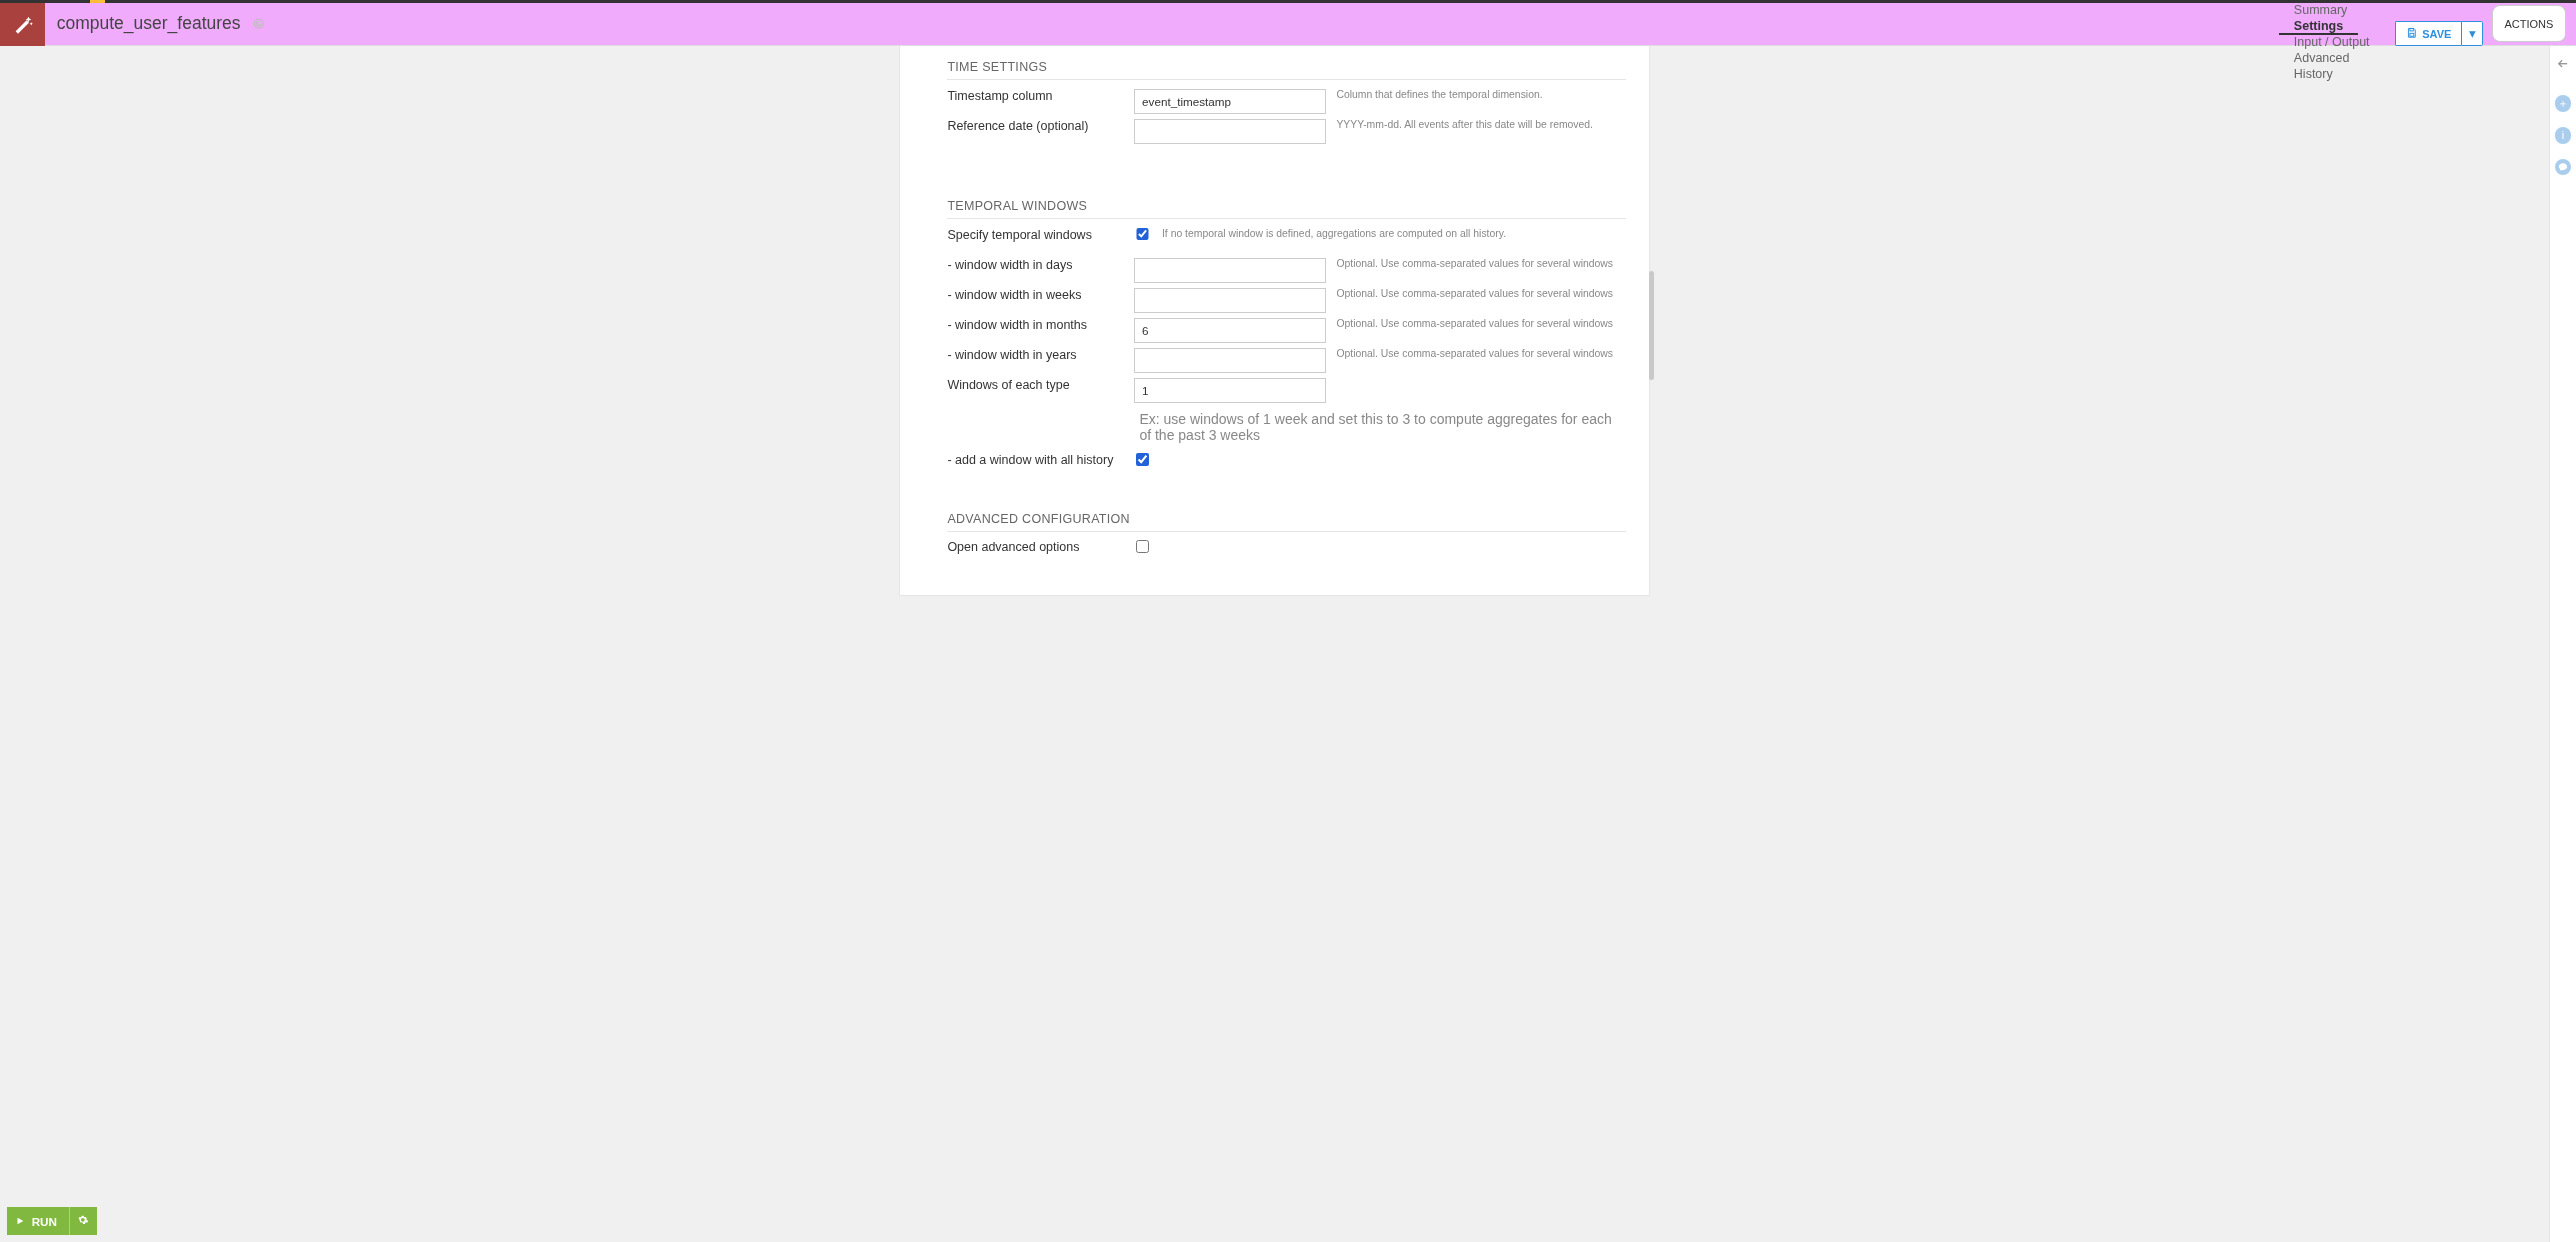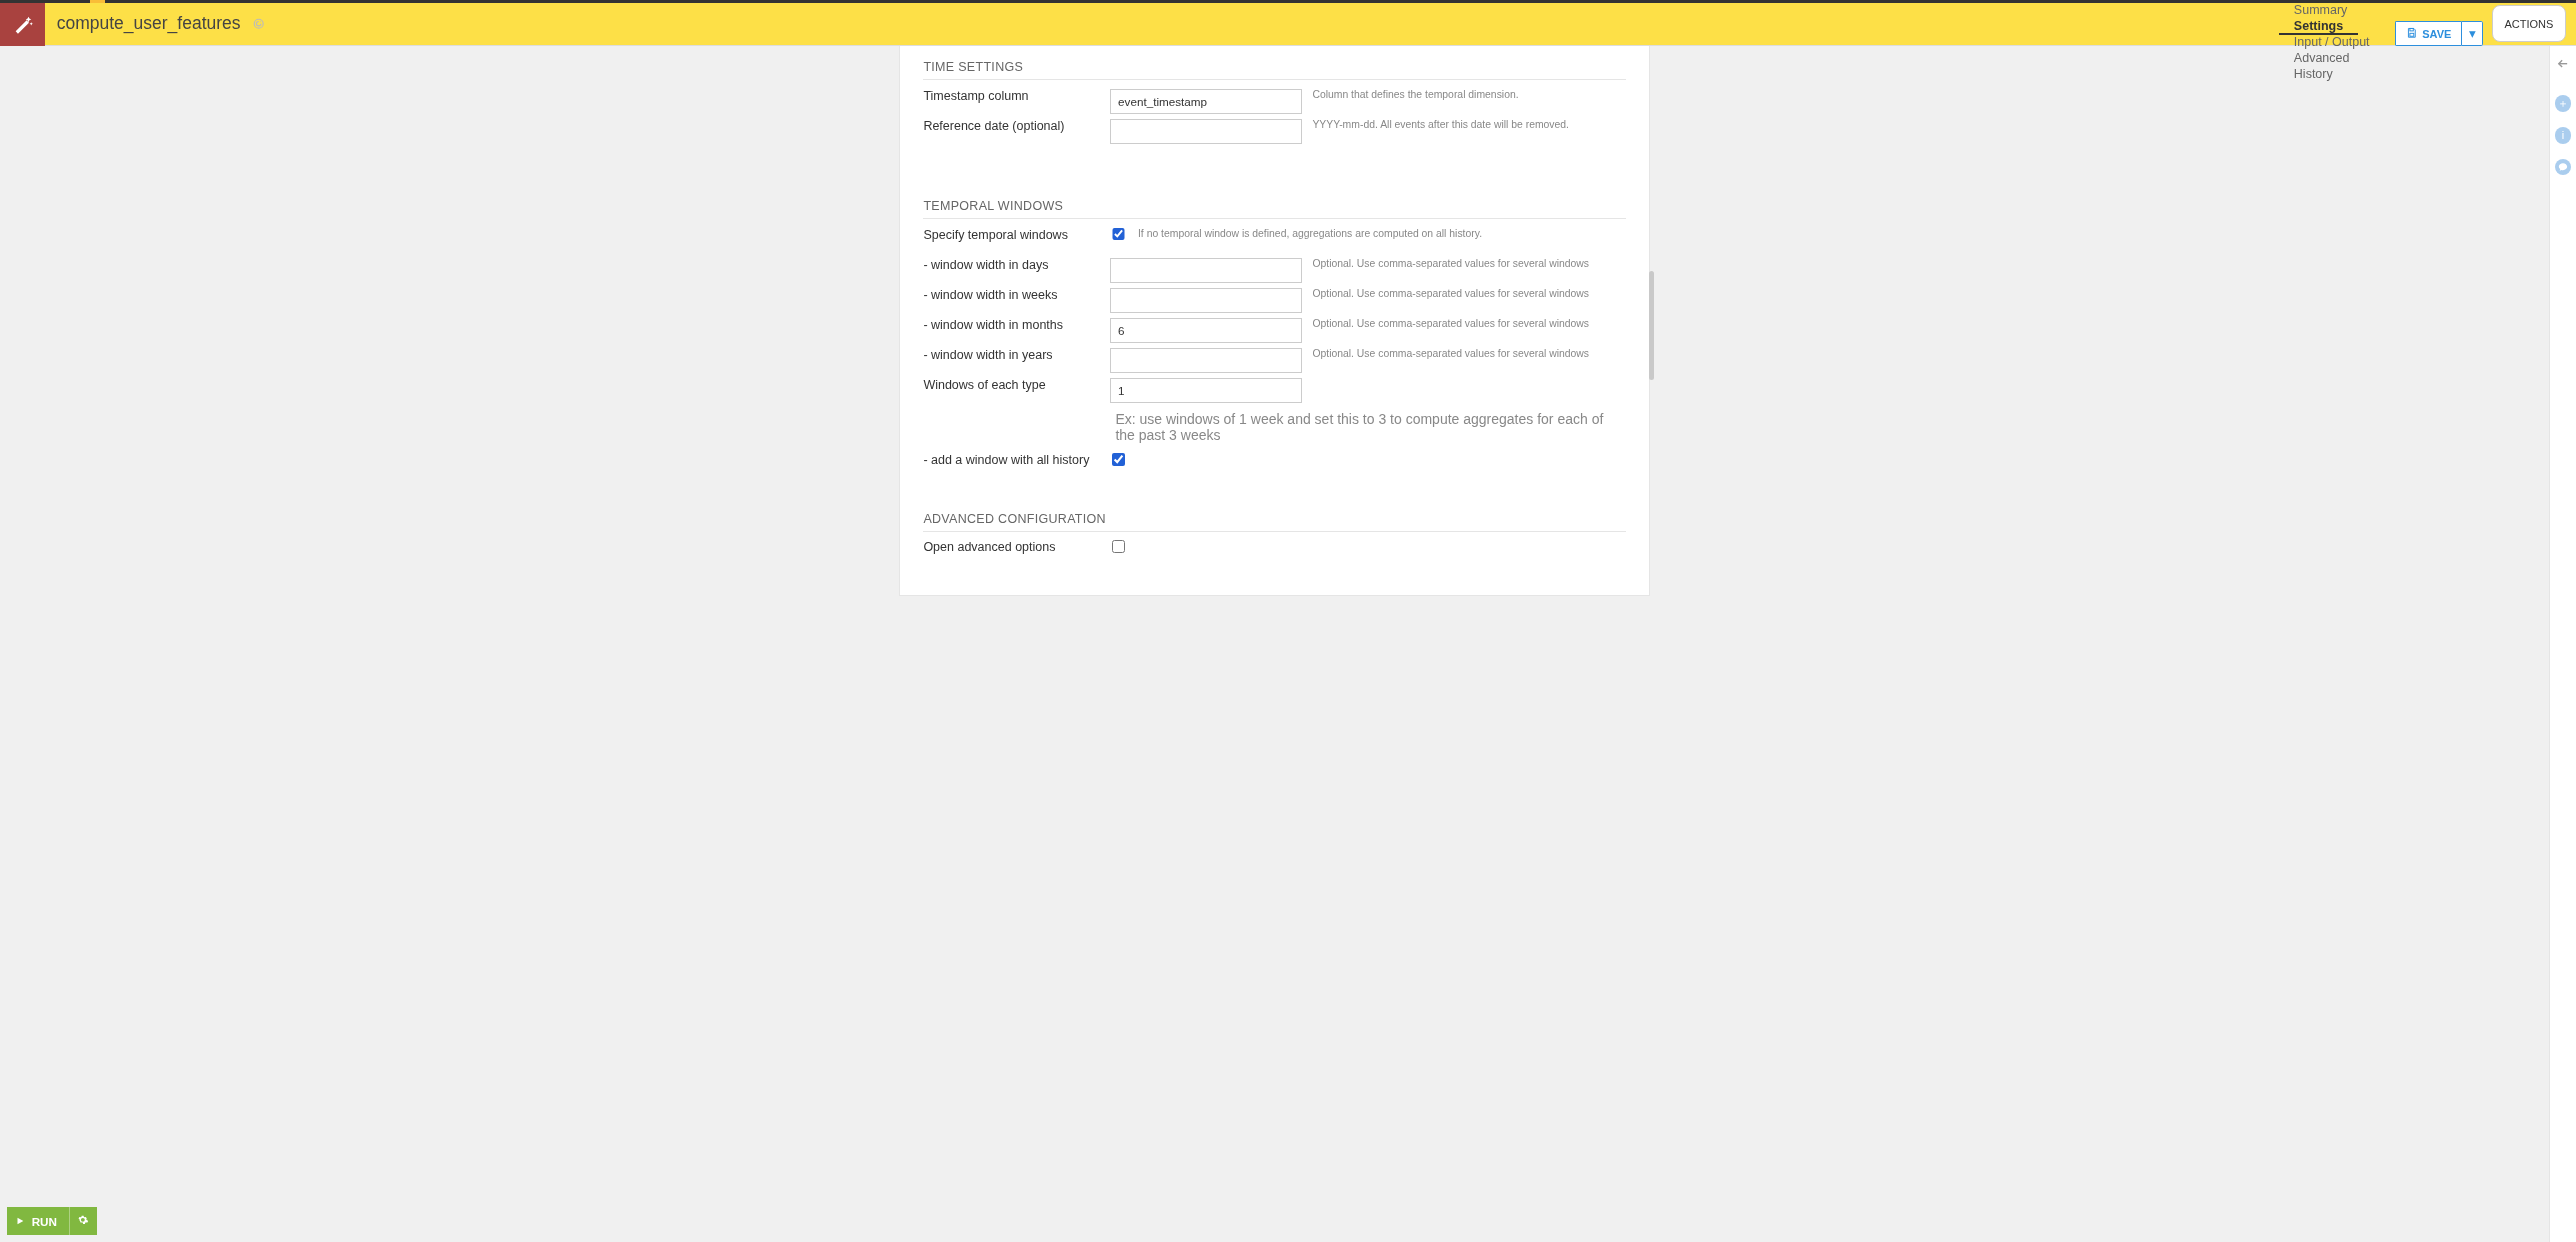--- a/index.html
+++ b/index.html
@@ -3,21 +3,21 @@
 <meta charset="utf-8">
 <style>
   * { box-sizing: border-box; margin: 0; padding: 0; }
   html, body { height: 100%; font-family: -apple-system, BlinkMacSystemFont, "Segoe UI", Helvetica, Arial, sans-serif; background: #f0f0f0; color: #333; }
   body { display: flex; flex-direction: column; overflow: hidden; }
 
   .topbar-stripe { height: 2.5px; background: #333; position: relative; }
   .topbar-stripe::before { content:''; position:absolute; left:90px; top:0; width:15px; height:2.5px; background:#f9bd38; }
 
   .header {
-    display: flex; align-items: stretch; background: #fde047; height: 43px;
+    display: flex; align-items: stretch; background: #f0abfc; height: 43px;
     border-bottom: 0.8px solid #ddd;
   }
   .header .recipe-icon {
     width: 45px; height: 43px; background: #a9423f; display:flex; align-items:center; justify-content:center;
   }
   .header .recipe-icon svg { width: 22px; height: 22px; fill: #fff; }
   .header .title {
     display: flex; align-items: center; padding: 0 11.7px; font-size: 17.5px; color: #444; font-weight: 400;
   }
   .header .refresh-icon {
@@ -47,21 +47,21 @@
 
   .main-wrap { flex:1; display:flex; overflow:hidden; position:relative; }
 
   .content-scroll { flex:1; overflow:auto; padding-bottom:67px; }
   .panel {
     width: 751px; margin: 0 auto; background:#fff; border:0.8px solid #e5e5e5; border-top:none;
     padding: 8.3px 0 25px 0; position:relative;
   }
   .panel-scrollbar { position:absolute; right:-5px; top:225px; width:5px; height:109px; background:#c9c9c9; border-radius:2.5px; }
 
-  .section { padding: 0 23.4px; }
+  .section { padding: 0 23.4px; margin-left: 24px; }
   .section-title {
     font-size: 12.5px; color:#666; font-weight:500; letter-spacing:0.3px;
     border-bottom:0.8px solid #e5e5e5; padding: 6.7px 0 5px 0; margin-bottom:8.3px;
   }
 
   .form-row { display:flex; align-items:flex-start; min-height:30px; }
   .form-label { width: 187px; font-size:12.5px; color:#333; }
   .form-help { margin-left:10px; font-size:10.4px; color:#888; flex:1; }
   .form-help-below { margin-left:187px; font-size:14px; color:#888; padding:3.3px 0 1.7px 5px; }
 

